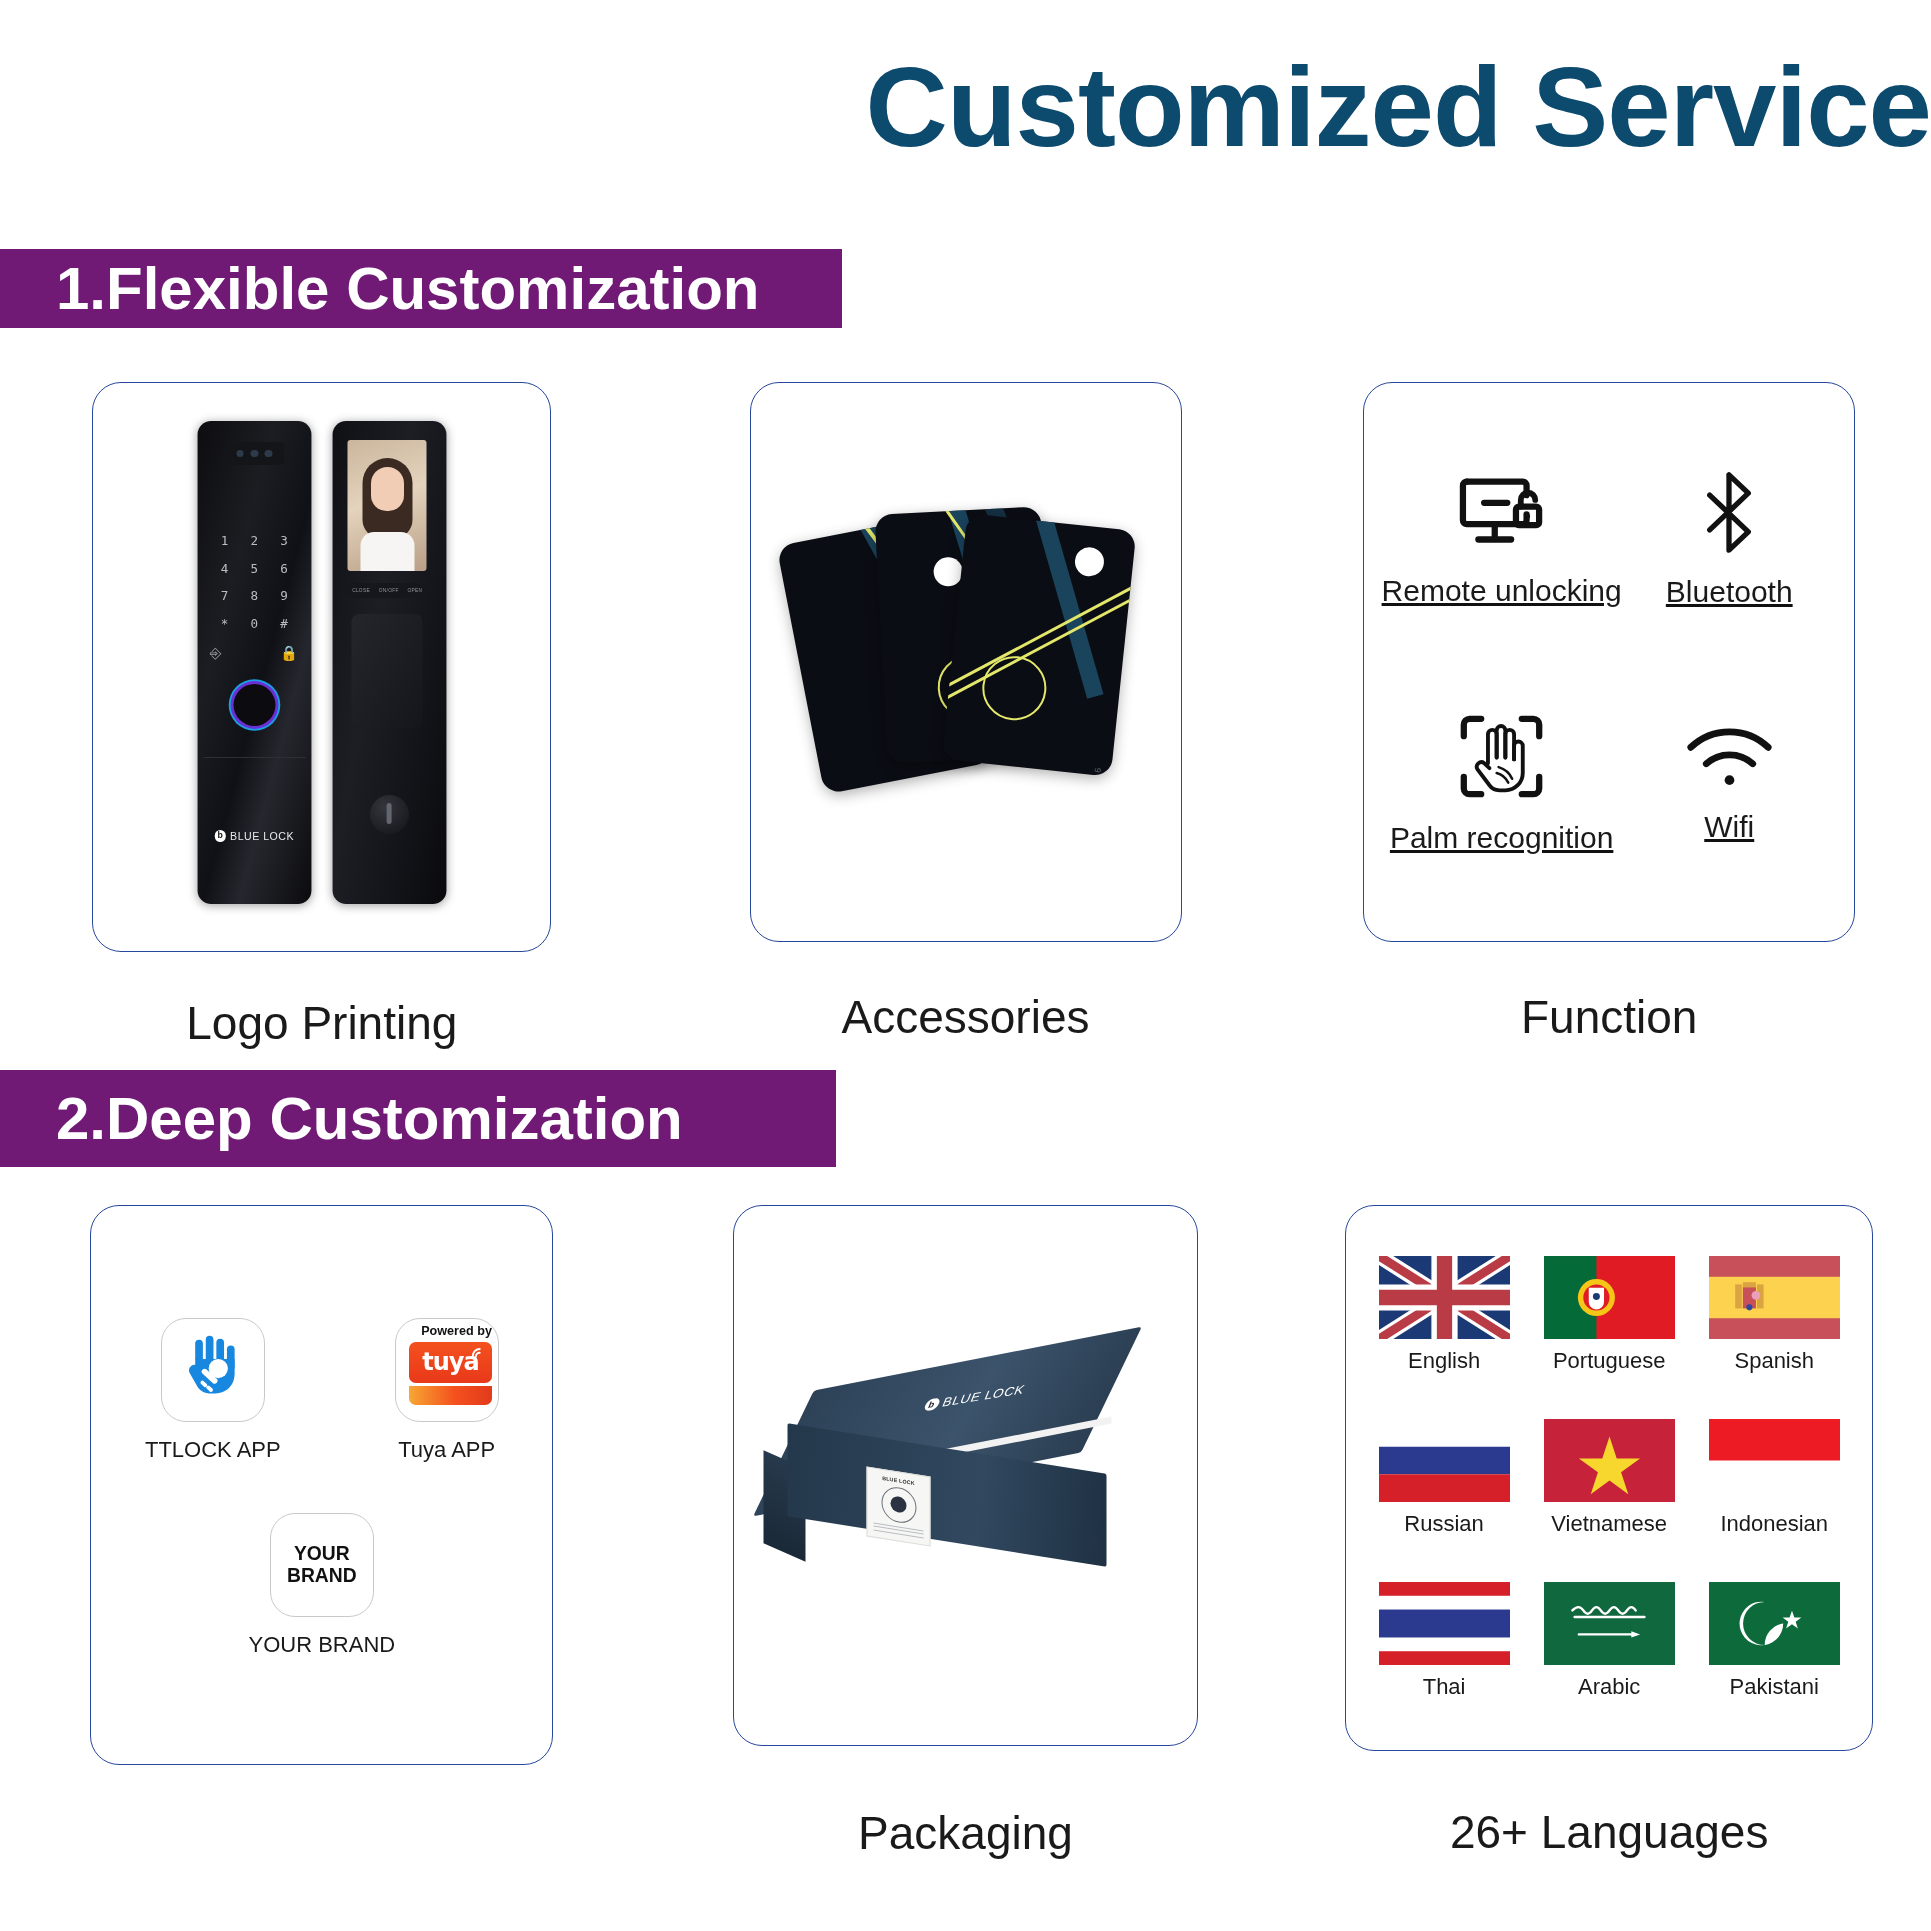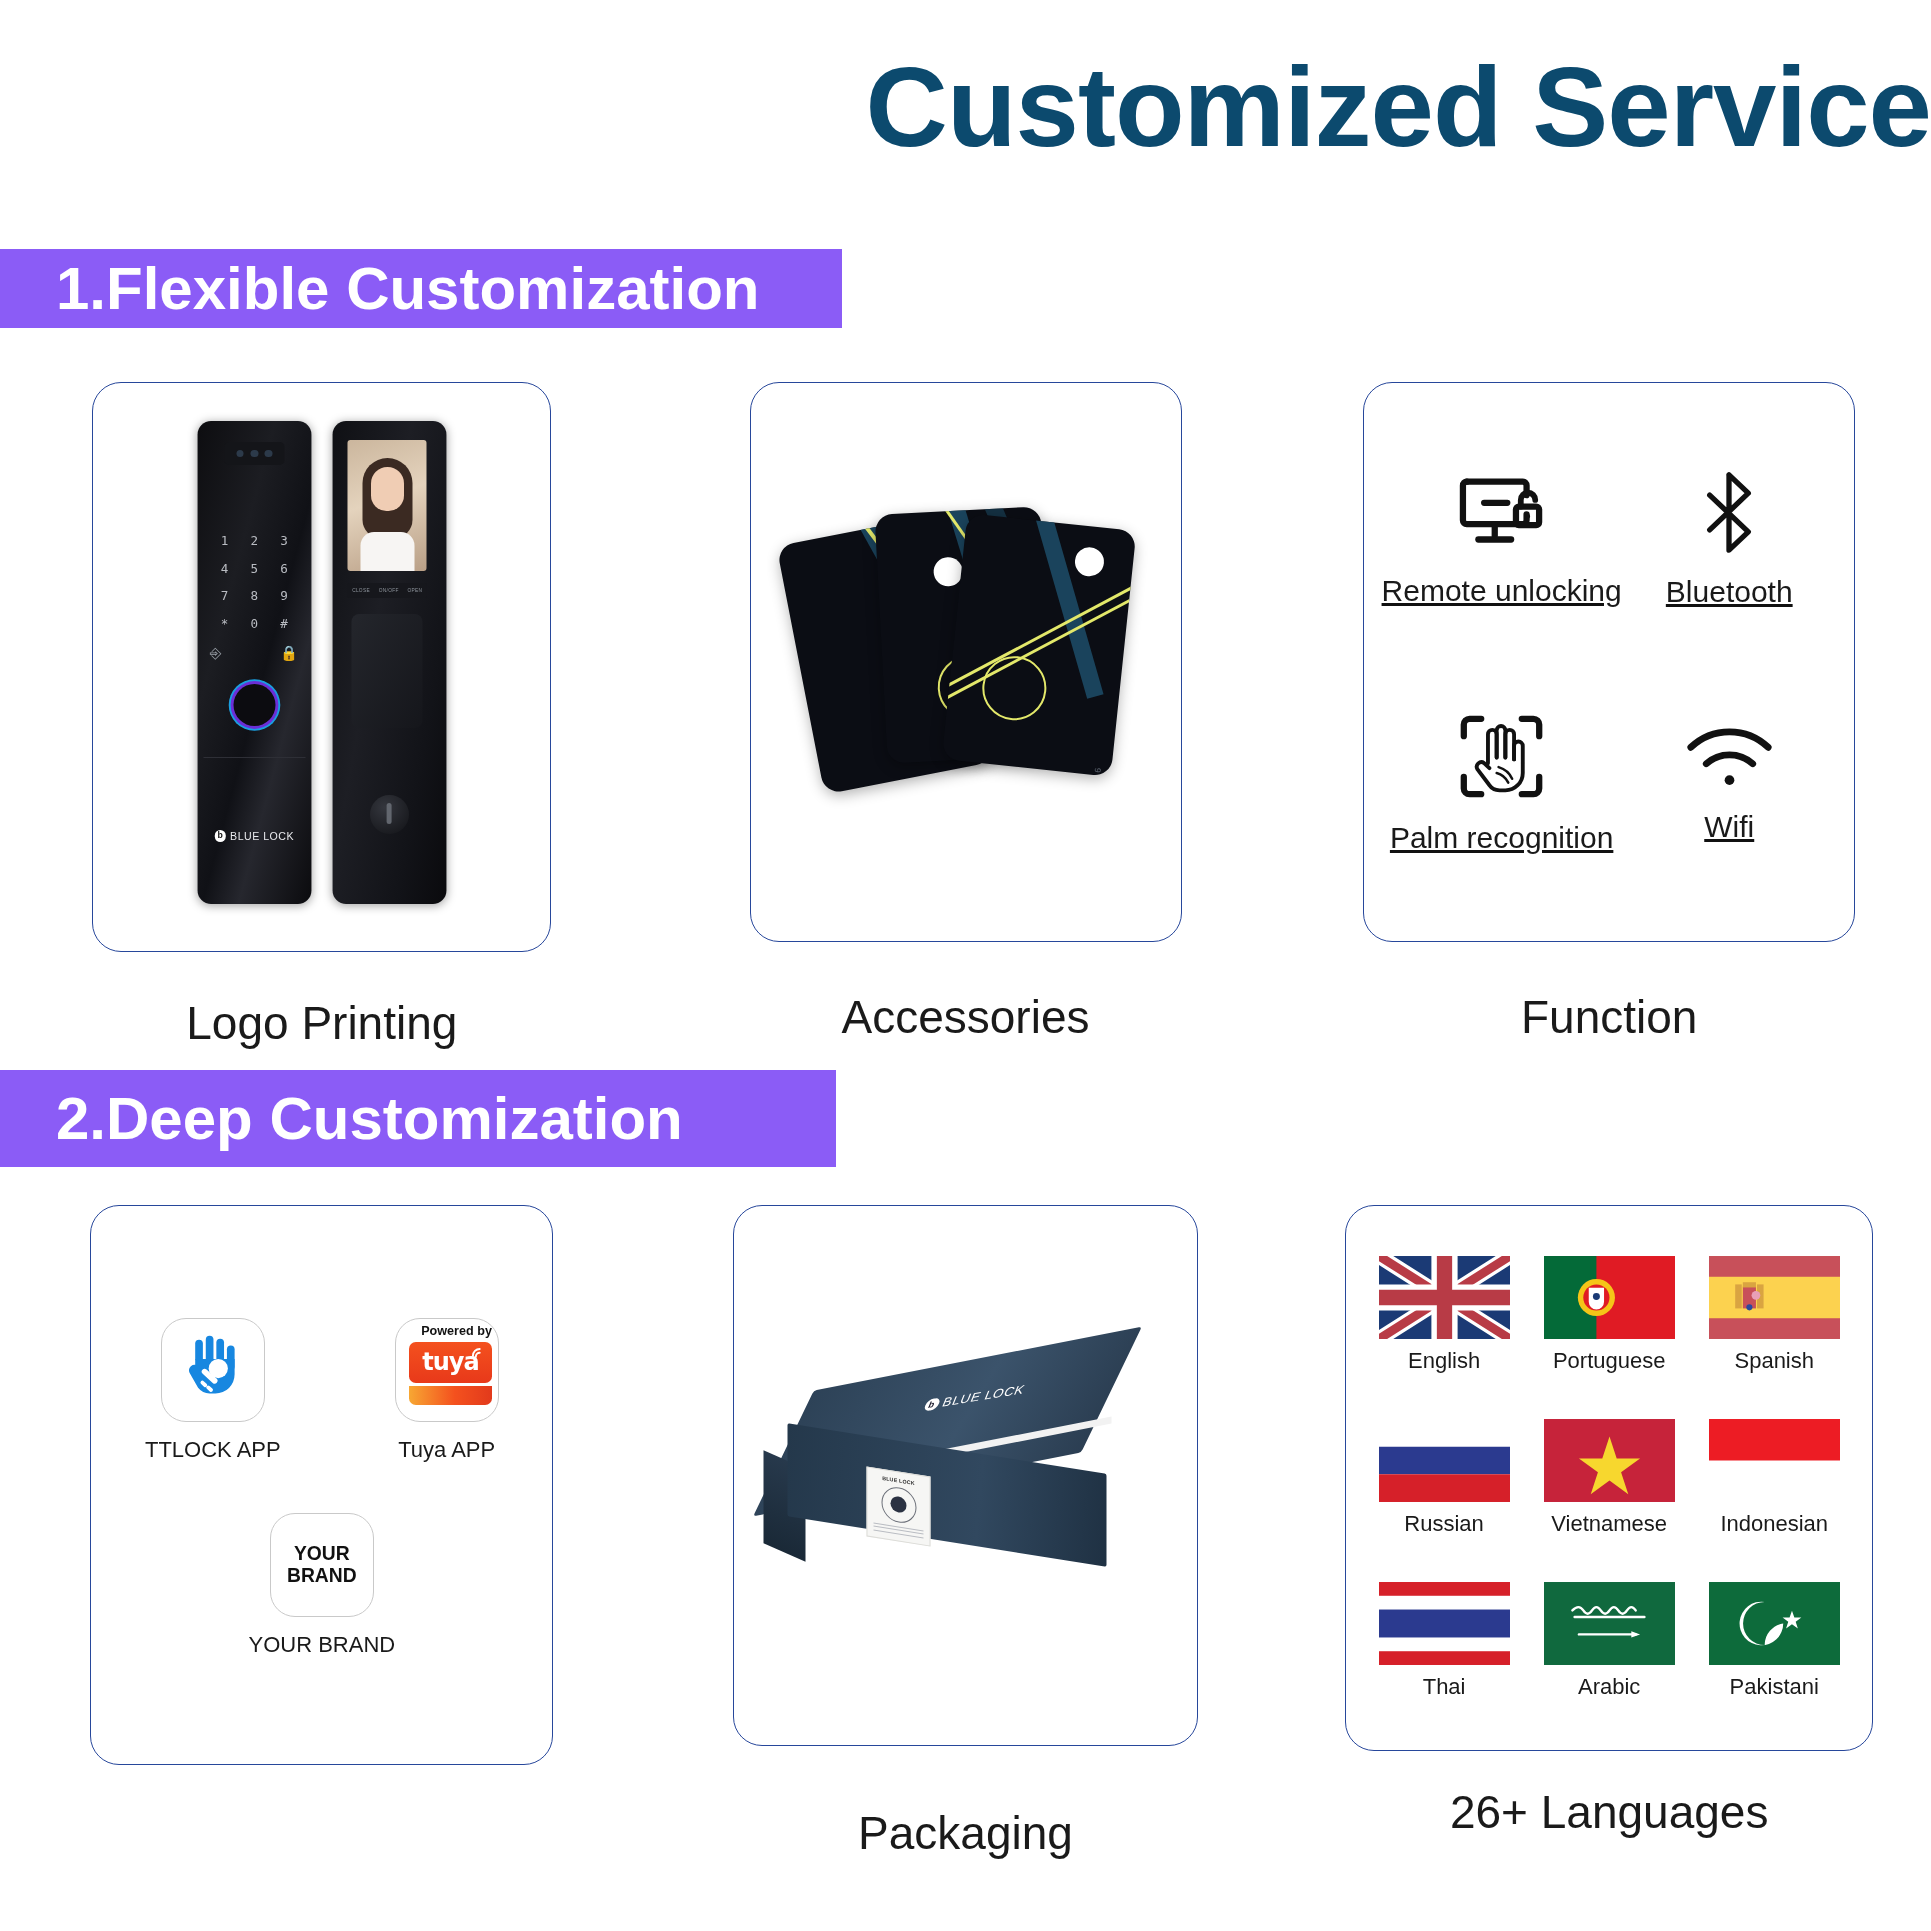--- a/index.html
+++ b/index.html
@@ -20,21 +20,21 @@
     font-size:114px;
     font-weight:bold;
     letter-spacing:-1px;
     color:#0c4a6e;
     line-height:1.1;
   }
 
   
   .banner{
     position:absolute;left:0;
-    background:#8b5cf6;
+    background:#701a75;
     color:#fff;
     display:flex;align-items:center;
     padding-left:56px;
     font-size:60px;
     font-weight:bold;
     box-sizing:border-box;
     letter-spacing:0px;
   }
   #banner1{top:249px;width:842px;height:79px;}
   #banner2{top:1070px;width:836px;height:97px;}
@@ -66,21 +66,21 @@
     font-size:46px;
     color:#1a1a1a;
     text-align:center;
     white-space:nowrap;
   }
   #cap-logo{margin-top:44px;}
   #cap-acc {margin-top:48px;}
   #cap-fn  {margin-top:48px;}
   #cap-app {margin-top:44px;}
   #cap-pkg {margin-top:60px;}
-  #cap-lang{margin-top:34px;}
+  #cap-lang{margin-top:54px;}
 
   
   .lock-wrap{position:absolute;left:50%;top:50%;transform:translate(-50%,-50%);
              width:319px;height:492px;display:flex;justify-content:center;gap:21px;}
   .lock-front{
     width:114px;height:483px;border-radius:13.5px;
     background:linear-gradient(105deg,#0d0d10 0%,#1c1d22 32%,#101116 55%,#26272e 70%,#0b0b0e 100%);
     position:relative;box-shadow:0 1.9px 9.7px rgba(0,0,0,.35);
   }
   .lock-cam{position:absolute;left:50%;transform:translateX(-50%);top:21px;

